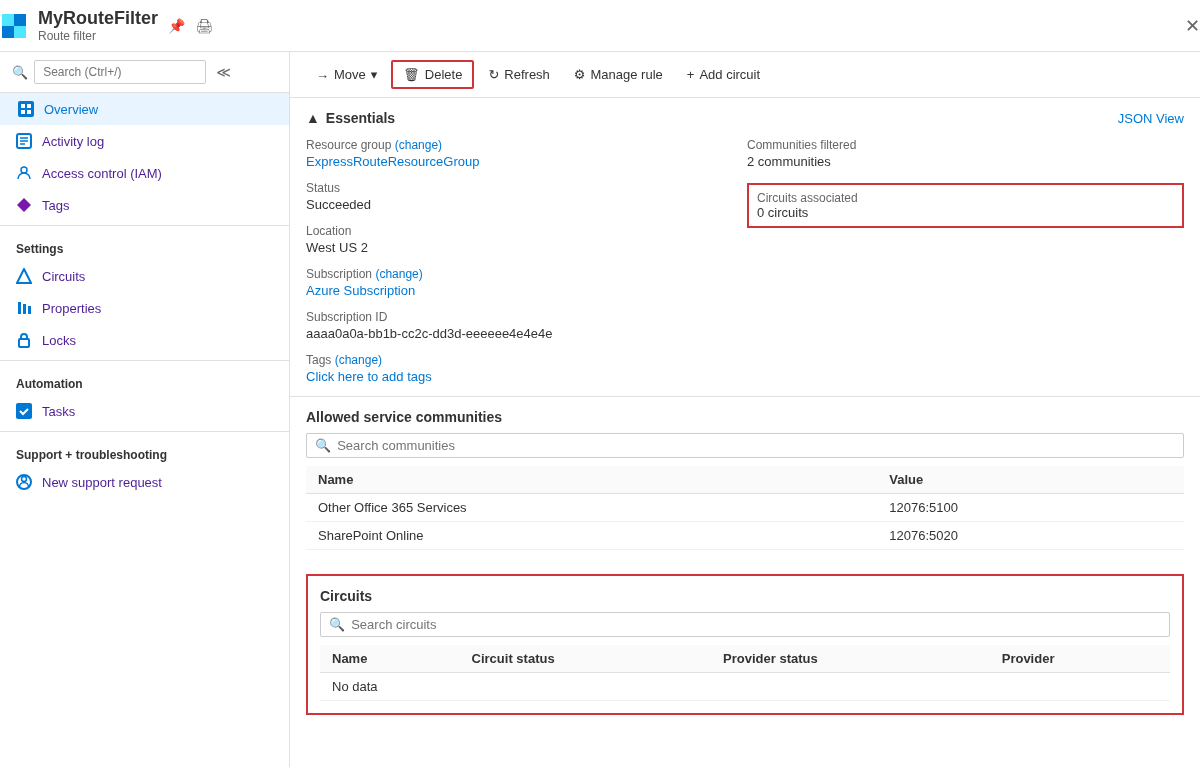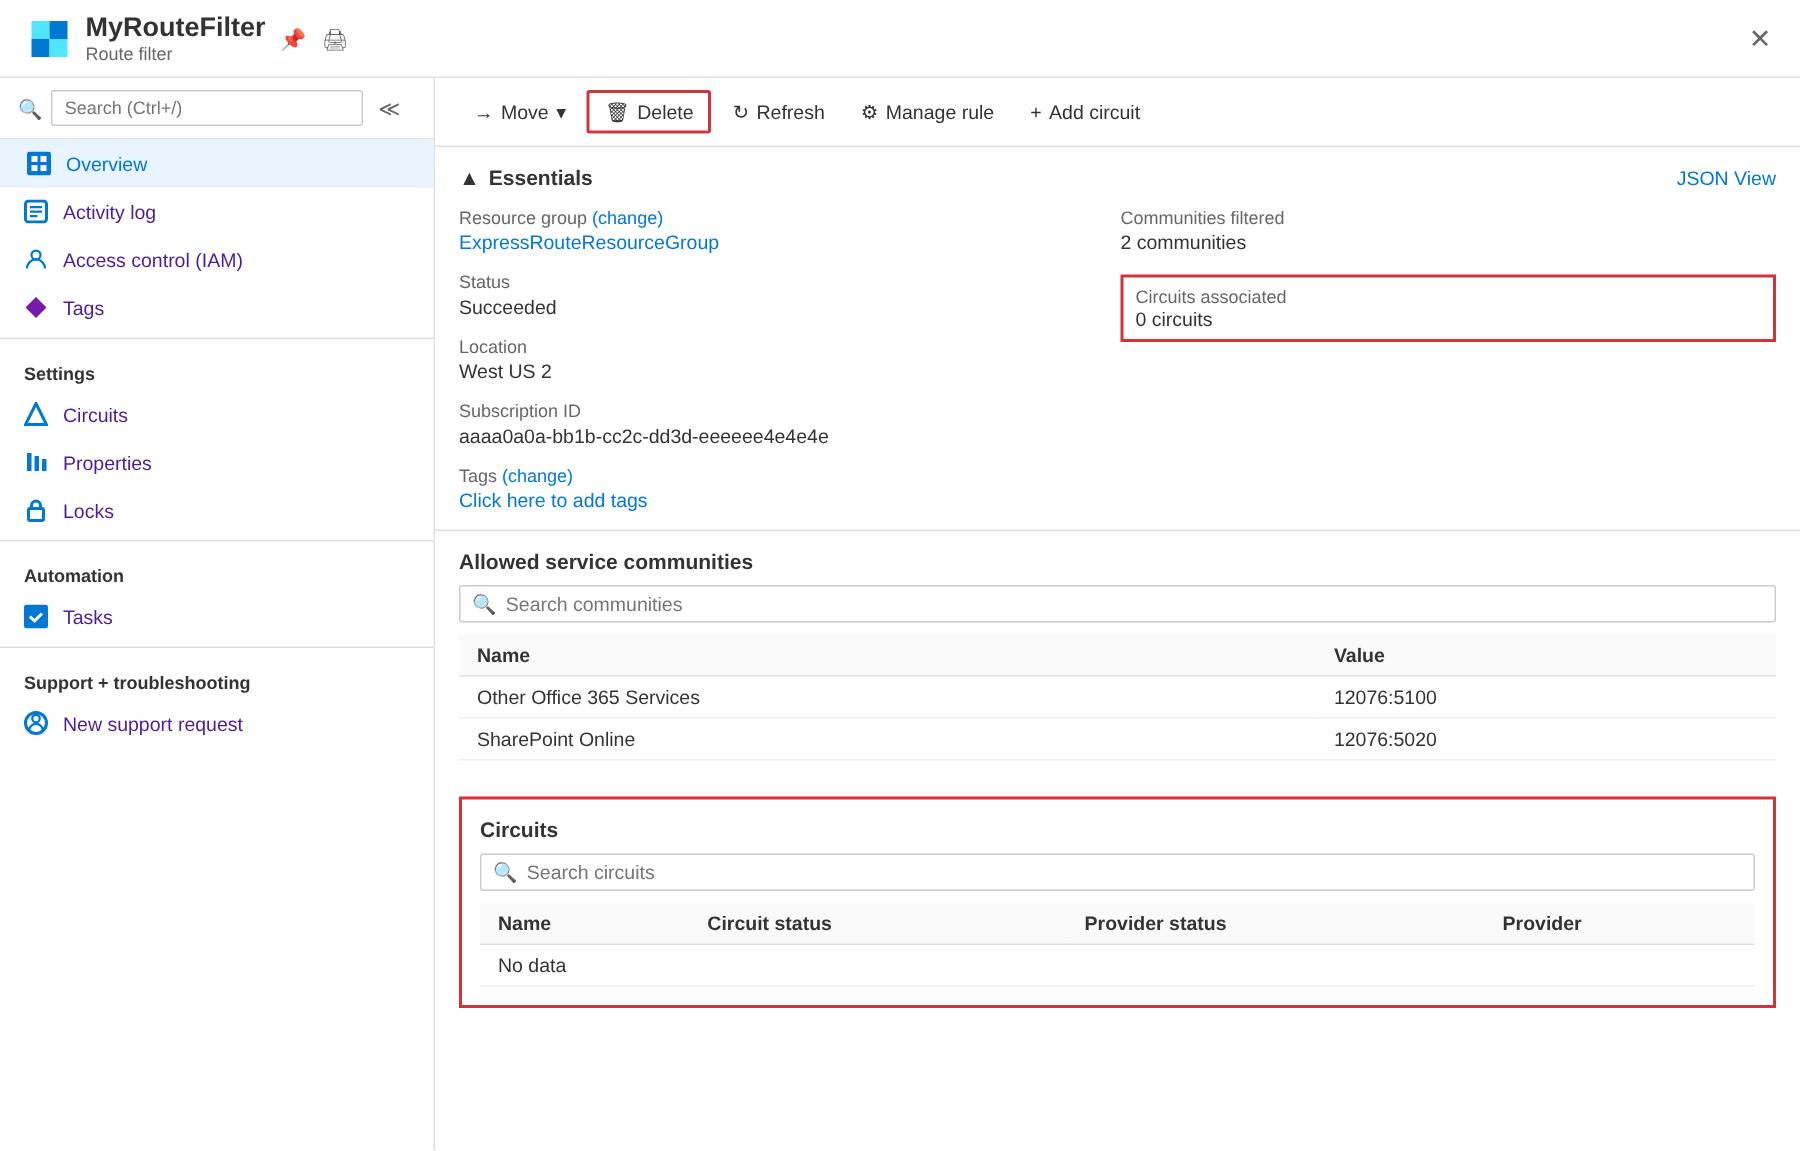--- a/index.html
+++ b/index.html
@@ -1,21 +1,21 @@
 <!DOCTYPE html>
 <html><head>
   <meta charset="utf-8">
   <style>
     * { box-sizing: border-box; margin: 0; padding: 0; }
     body { font-family: 'Segoe UI', Arial, sans-serif; font-size: 13px; color: #333; background: #fff; display: flex; flex-direction: column; height: 767px; overflow: hidden; }
 
     
     .title-bar {
       display: flex; align-items: center; justify-content: space-between;
-      padding: 8px 19px; border-bottom: 1px solid #e0e0e0; background: #fff; min-height: 48px;
+      padding: 8px 0; border-bottom: 1px solid #e0e0e0; background: #fff; min-height: 48px;
     }
     .title-bar-left { display: flex; align-items: center; gap: 10px; }
     .title-bar-close { font-size: 18px; color: #666; cursor: pointer; }
 
     
     .main-layout { display: flex; flex: 1; overflow: hidden; }
 
     
     .sidebar { width: 290px; border-right: 1px solid #e0e0e0; display: flex; flex-direction: column; overflow-y: auto; background: #fff; }
     .sidebar-search { padding: 8px 12px; border-bottom: 1px solid #e0e0e0; display: flex; align-items: center; gap: 6px; }
@@ -85,21 +85,21 @@
     <span style="cursor:pointer;color:#666;font-size:14px;">🖨</span>
   </div>
   <span class="title-bar-close">✕</span>
 </div>
 
 <div class="main-layout">
 
   <div class="sidebar">
     <div class="sidebar-search">
       <span style="color:#666;">🔍</span>
-      <input type="text" style="border: 1px solid rgb(204, 204, 204); border-radius: 2px; padding: 4px 8px; font-size: 12px; width: 208px; outline: none;" placeholder="Search (Ctrl+/)">
+      <input type="text" style="border: 1px solid rgb(204, 204, 204); border-radius: 2px; padding: 4px 8px; font-size: 12px; width: 172px; outline: none;" placeholder="Search (Ctrl+/)">
       <span style="cursor:pointer;color:#666;font-size:14px;margin-left:4px;">≪</span>
     </div>
 
     <div class="sidebar-item active">
       <span class="icon">
         <svg width="16" height="16" viewBox="0 0 16 16">
             <rect width="16" height="16" rx="2" fill="#0078d4"></rect>
             <rect x="3" y="3" width="4" height="4" fill="#fff"></rect>
             <rect x="9" y="3" width="4" height="4" fill="#fff"></rect>
             <rect x="3" y="9" width="4" height="4" fill="#fff"></rect>
@@ -254,20 +254,27 @@
           <div class="field-group">
             <span class="field-label">Status</span>
             <span class="field-value">Succeeded</span>
           </div>
 
           <div class="field-group">
             <span class="field-label">Location</span>
             <span class="field-value">West US 2</span>
           </div>
 
+          <div class="field-group">
+            <span class="field-label">
+              <span>Subscription</span>
+              <a class="field-link change-link">(change)</a>
+            </span>
+            <a class="field-link">Azure Subscription</a>
+          </div>
 
           <div class="field-group">
             <span class="field-label">Subscription ID</span>
             <span class="field-value">aaaa0a0a-bb1b-cc2c-dd3d-eeeeee4e4e4e</span>
           </div>
 
           <div class="field-group">
             <span class="field-label">
               <span>Tags</span>
               <a class="field-link change-link">(change)</a>

